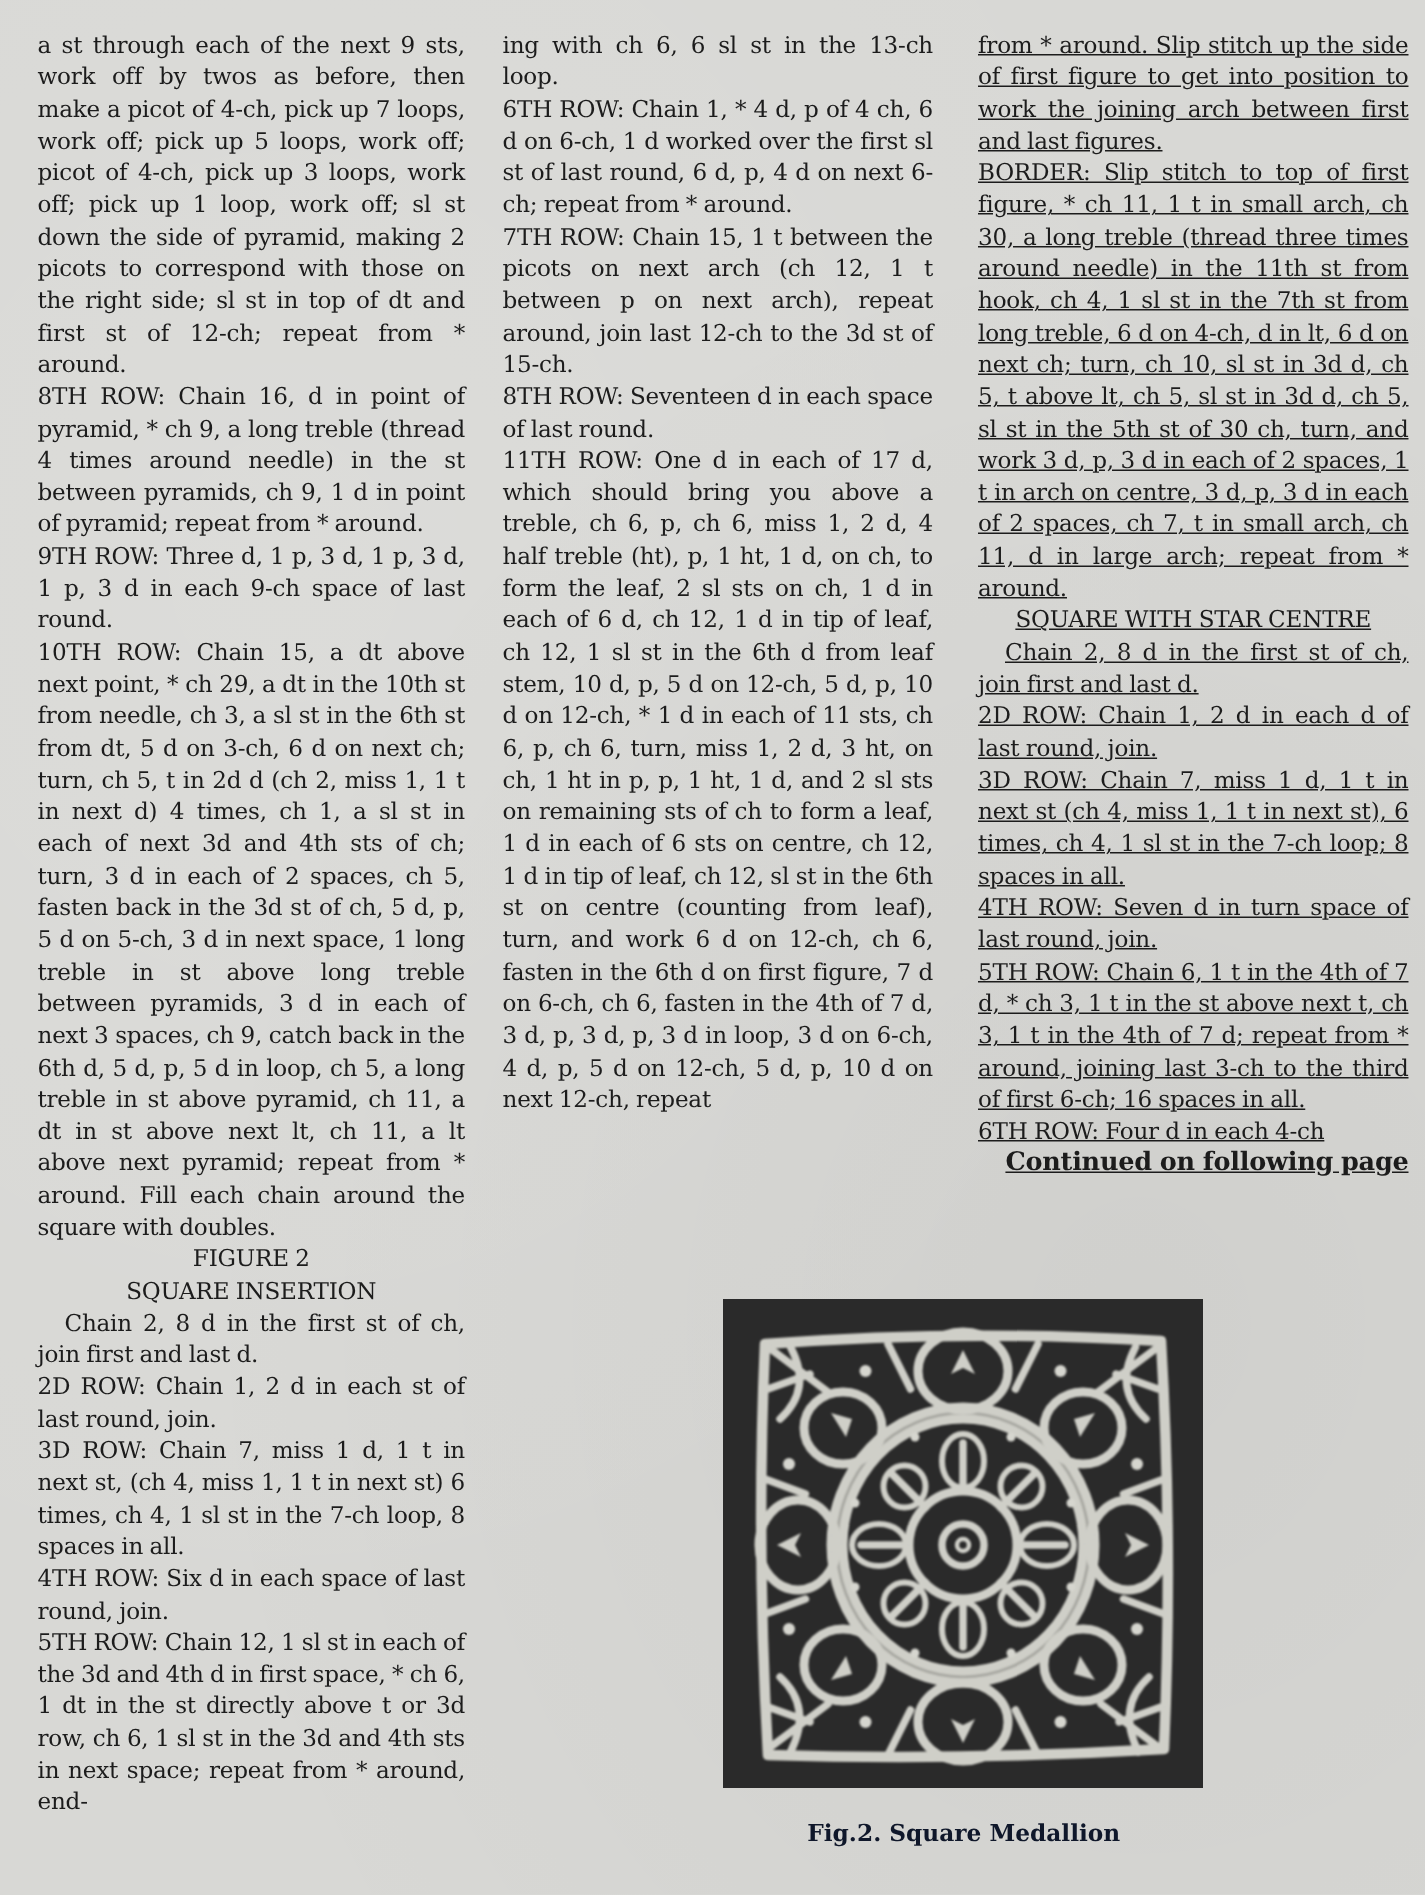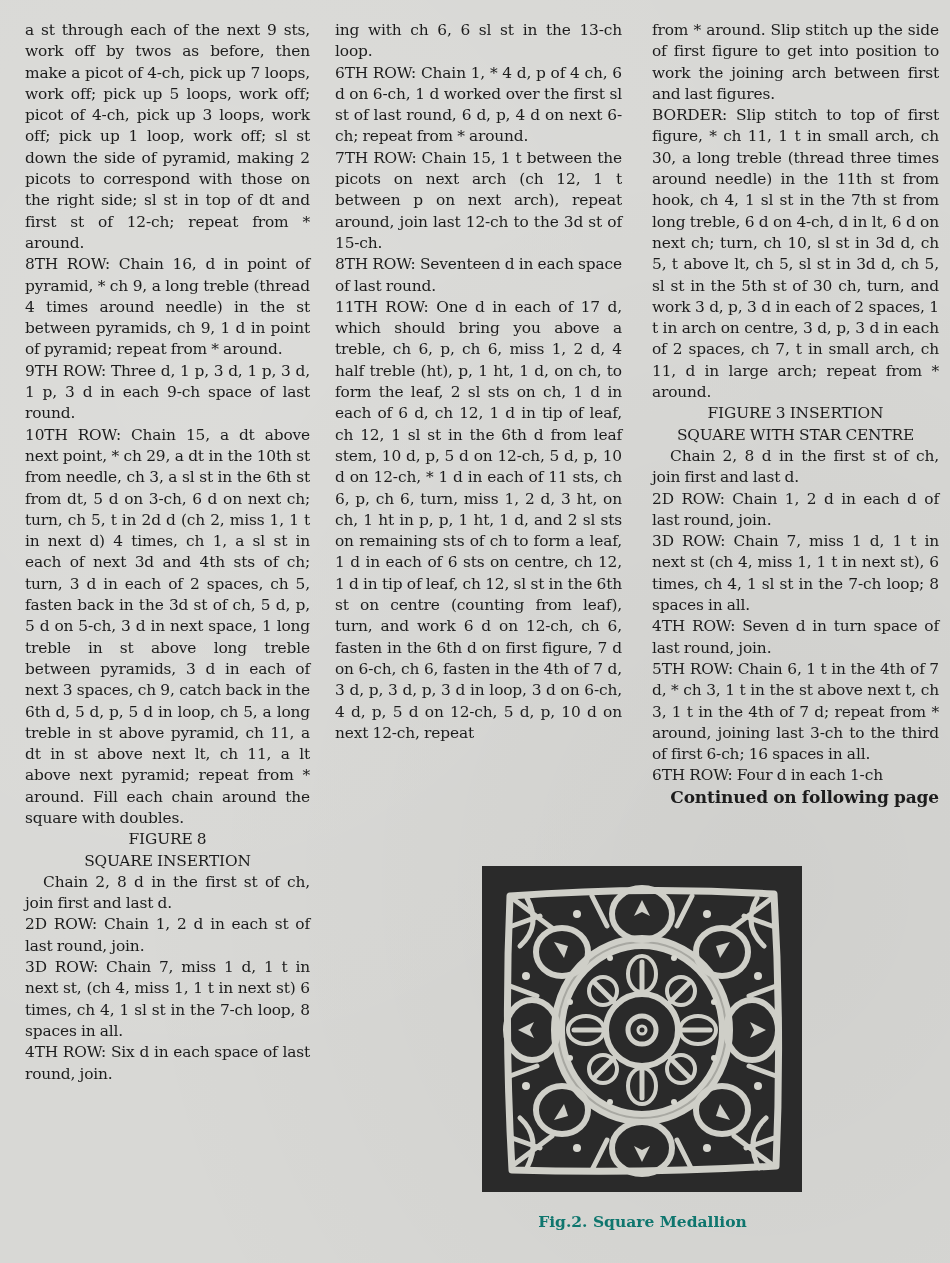--- a/index.html
+++ b/index.html
@@ -27,21 +27,21 @@
       position: absolute;
       top: 20px;
       font-size: 15.4px;
       line-height: 21.3px;
       text-align: justify;
       letter-spacing: -0.15px;
       word-spacing: -0.5px;
     }
     .col-1 { left: 25px;  width: 285px; }
     .col-2 { left: 335px; width: 287px; }
-    .col-3 { left: 652px; width: 287px; }
+    .col-3 { left: 652px; width: 287px; text-decoration: underline; }
     .para {
       margin: 0;
       padding: 0;
     }
     .para.indent { text-indent: 18px; }
     .heading {
       text-align: center;
       margin: 0;
       padding: 0;
       text-indent: 0;
@@ -65,60 +65,60 @@
     .figure svg { display: block; }
     .caption {
       position: absolute;
       left: 470px;
       top: 1212px;
       width: 345px;
       text-align: center;
       font-family: "DejaVu Serif", "Liberation Serif", serif;
       font-weight: bold;
       font-size: 15.5px;
-      color: #0f766e;
+      color: #0f172a;
     }
   </style>
 </head>
 <body>
 
 <div class="page-bg"></div>
 
 <div class="column col-1">
   <p class="para">a st through each of the next 9 sts, work off by twos as before, then make a picot of 4-ch, pick up 7 loops, work off; pick up 5 loops, work off; picot of 4-ch, pick up 3 loops, work off; pick up 1 loop, work off; sl st down the side of pyramid, making 2 picots to correspond with those on the right side; sl st in top of dt and first st of 12-ch; repeat from * around.</p>
   <p class="para">8TH ROW: Chain 16, d in point of pyramid, * ch 9, a long treble (thread 4 times around needle) in the st between pyramids, ch 9, 1 d in point of pyramid; repeat from * around.</p>
   <p class="para">9TH ROW: Three d, 1 p, 3 d, 1 p, 3 d, 1 p, 3 d in each 9-ch space of last round.</p>
   <p class="para">10TH ROW: Chain 15, a dt above next point, * ch 29, a dt in the 10th st from needle, ch 3, a sl st in the 6th st from dt, 5 d on 3-ch, 6 d on next ch; turn, ch 5, t in 2d d (ch 2, miss 1, 1 t in next d) 4 times, ch 1, a sl st in each of next 3d and 4th sts of ch; turn, 3 d in each of 2 spaces, ch 5, fasten back in the 3d st of ch, 5 d, p, 5 d on 5-ch, 3 d in next space, 1 long treble in st above long treble between pyramids, 3 d in each of next 3 spaces, ch 9, catch back in the 6th d, 5 d, p, 5 d in loop, ch 5, a long treble in st above pyramid, ch 11, a dt in st above next lt, ch 11, a lt above next pyramid; repeat from * around. Fill each chain around the square with doubles.</p>
-  <p class="heading">FIGURE 8</p>
+  <p class="heading">FIGURE 2</p>
   <p class="heading">SQUARE INSERTION</p>
   <p class="para indent">Chain 2, 8 d in the first st of ch, join first and last d.</p>
   <p class="para">2D ROW: Chain 1, 2 d in each st of last round, join.</p>
   <p class="para">3D ROW: Chain 7, miss 1 d, 1 t in next st, (ch 4, miss 1, 1 t in next st) 6 times, ch 4, 1 sl st in the 7-ch loop, 8 spaces in all.</p>
   <p class="para">4TH ROW: Six d in each space of last round, join.</p>
+  <p class="para">5TH ROW: Chain 12, 1 sl st in each of the 3d and 4th d in first space, * ch 6, 1 dt in the st directly above t or 3d row, ch 6, 1 sl st in the 3d and 4th sts in next space; repeat from * around, end-</p>
 </div>
 
 <div class="column col-2">
   <p class="para">ing with ch 6, 6 sl st in the 13-ch loop.</p>
   <p class="para">6TH ROW: Chain 1, * 4 d, p of 4 ch, 6 d on 6-ch, 1 d worked over the first sl st of last round, 6 d, p, 4 d on next 6-ch; repeat from * around.</p>
   <p class="para">7TH ROW: Chain 15, 1 t between the picots on next arch (ch 12, 1 t between p on next arch), repeat around, join last 12-ch to the 3d st of 15-ch.</p>
   <p class="para">8TH ROW: Seventeen d in each space of last round.</p>
   <p class="para">11TH ROW: One d in each of 17 d, which should bring you above a treble, ch 6, p, ch 6, miss 1, 2 d, 4 half treble (ht), p, 1 ht, 1 d, on ch, to form the leaf, 2 sl sts on ch, 1 d in each of 6 d, ch 12, 1 d in tip of leaf, ch 12, 1 sl st in the 6th d from leaf stem, 10 d, p, 5 d on 12-ch, 5 d, p, 10 d on 12-ch, * 1 d in each of 11 sts, ch 6, p, ch 6, turn, miss 1, 2 d, 3 ht, on ch, 1 ht in p, p, 1 ht, 1 d, and 2 sl sts on remaining sts of ch to form a leaf, 1 d in each of 6 sts on centre, ch 12, 1 d in tip of leaf, ch 12, sl st in the 6th st on centre (counting from leaf), turn, and work 6 d on 12-ch, ch 6, fasten in the 6th d on first figure, 7 d on 6-ch, ch 6, fasten in the 4th of 7 d, 3 d, p, 3 d, p, 3 d in loop, 3 d on 6-ch, 4 d, p, 5 d on 12-ch, 5 d, p, 10 d on next 12-ch, repeat</p>
 </div>
 
 <div class="column col-3">
   <p class="para">from * around. Slip stitch up the side of first figure to get into position to work the joining arch between first and last figures.</p>
   <p class="para">BORDER: Slip stitch to top of first figure, * ch 11, 1 t in small arch, ch 30, a long treble (thread three times around needle) in the 11th st from hook, ch 4, 1 sl st in the 7th st from long treble, 6 d on 4-ch, d in lt, 6 d on next ch; turn, ch 10, sl st in 3d d, ch 5, t above lt, ch 5, sl st in 3d d, ch 5, sl st in the 5th st of 30 ch, turn, and work 3 d, p, 3 d in each of 2 spaces, 1 t in arch on centre, 3 d, p, 3 d in each of 2 spaces, ch 7, t in small arch, ch 11, d in large arch; repeat from * around.</p>
-  <p class="heading">FIGURE 3 INSERTION</p>
   <p class="heading">SQUARE WITH STAR CENTRE</p>
   <p class="para indent">Chain 2, 8 d in the first st of ch, join first and last d.</p>
   <p class="para">2D ROW: Chain 1, 2 d in each d of last round, join.</p>
   <p class="para">3D ROW: Chain 7, miss 1 d, 1 t in next st (ch 4, miss 1, 1 t in next st), 6 times, ch 4, 1 sl st in the 7-ch loop; 8 spaces in all.</p>
   <p class="para">4TH ROW: Seven d in turn space of last round, join.</p>
   <p class="para">5TH ROW: Chain 6, 1 t in the 4th of 7 d, * ch 3, 1 t in the st above next t, ch 3, 1 t in the 4th of 7 d; repeat from * around, joining last 3-ch to the third of first 6-ch; 16 spaces in all.</p>
-  <p class="para">6TH ROW: Four d in each 1-ch</p>
+  <p class="para">6TH ROW: Four d in each 4-ch</p>
   <p class="continued">Continued on following page</p>
 </div>
 
 <div class="figure">
   <svg width="320" height="326" viewBox="0 0 320 326">
     <defs>
       <filter id="soft" x="-10%" y="-10%" width="120%" height="120%">
         <feGaussianBlur stdDeviation="0.6"></feGaussianBlur>
       </filter>
     </defs>

